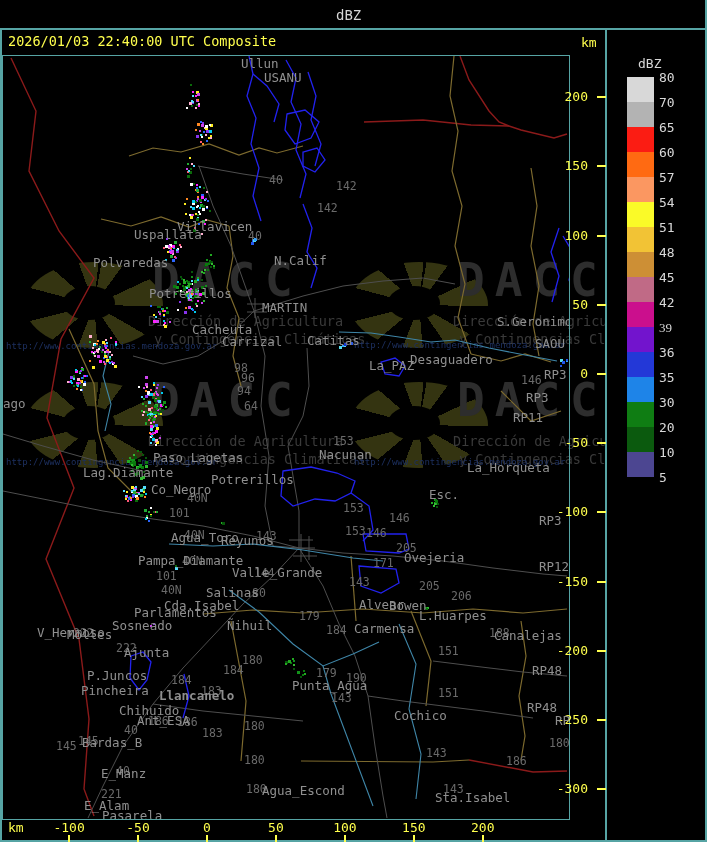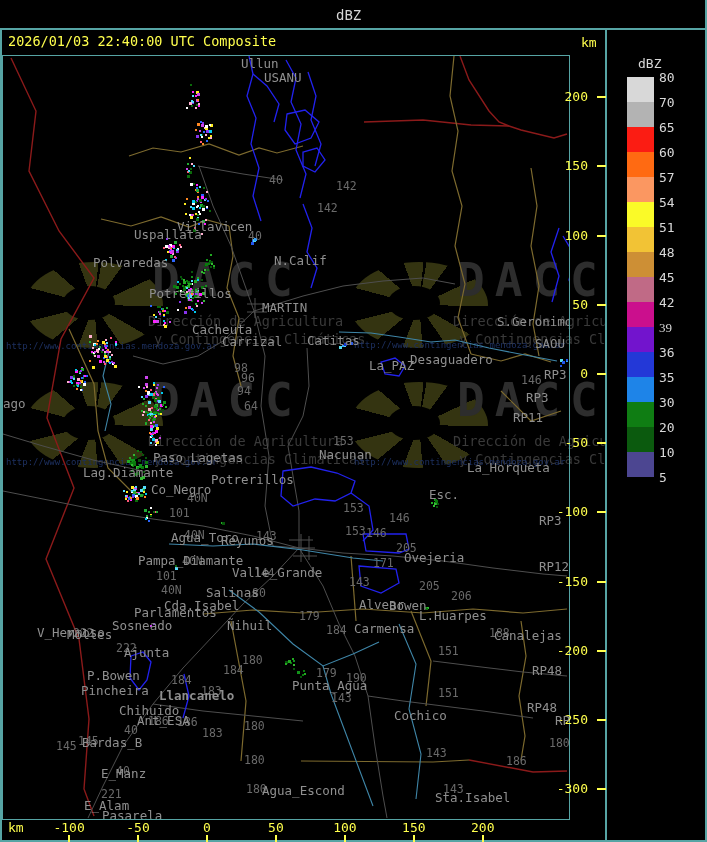--- a/index.html
+++ b/index.html
@@ -785,21 +785,21 @@
       <div class="place" style="left: 34px; top: 569px;">V_Hermoso</div>
       <div class="place" style="left: 64px; top: 571px;">Molles</div>
       <div class="place" style="left: 224px; top: 562px;">Ñihuil</div>
       <div class="place" style="left: 121px; top: 589px;">Ajunta</div>
       <div class="place" style="left: 356px; top: 541px;">Alvear</div>
       <div class="place" style="left: 386px; top: 542px;">Bowen</div>
       <div class="place" style="left: 416px; top: 552px;">L.Huarpes</div>
       <div class="place" style="left: 351px; top: 565px;">Carmensa</div>
       <div class="place" style="left: 491px; top: 572px;">Canalejas</div>
       <div class="place" style="left: 289px; top: 622px;">Punta_Agua</div>
-      <div class="place" style="left: 84px; top: 612px;">P.Bowen</div>
+      <div class="place" style="left: 84px; top: 612px;">P.Juncos</div>
       <div class="place" style="left: 78px; top: 627px;">Pincheira</div>
       <div class="place" style="left: 156px; top: 632px; font-weight: bold;">Llancanelo</div>
       <div class="place" style="left: 116px; top: 647px;">Chihuido</div>
       <div class="place" style="left: 134px; top: 657px;">Ant_ESA</div>
       <div class="place" style="left: 79px; top: 679px;">Bardas_B</div>
       <div class="place" style="left: 391px; top: 652px;">Cochico</div>
       <div class="place" style="left: 98px; top: 710px;">E_Manz</div>
       <div class="place" style="left: 81px; top: 742px;">E_Alam</div>
       <div class="place" style="left: 99px; top: 752px;">Pasarela</div>
       <div class="place" style="left: 259px; top: 727px;">Agua_Escond</div>

